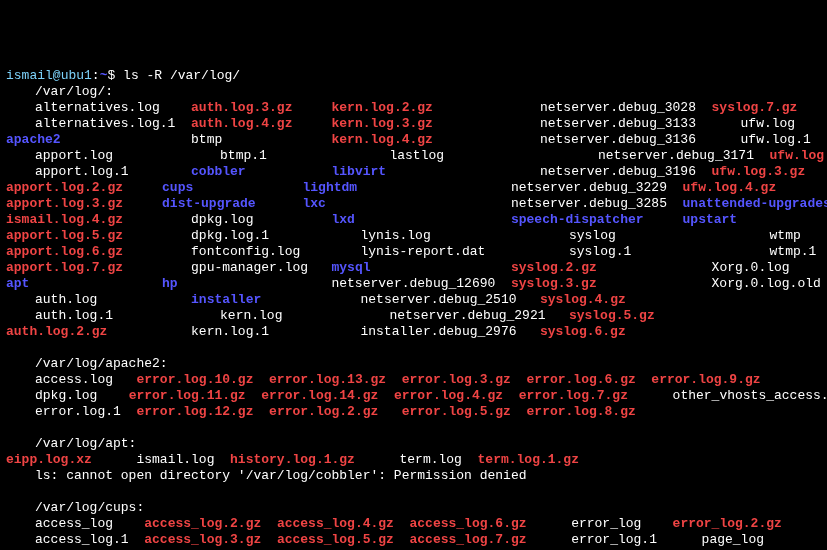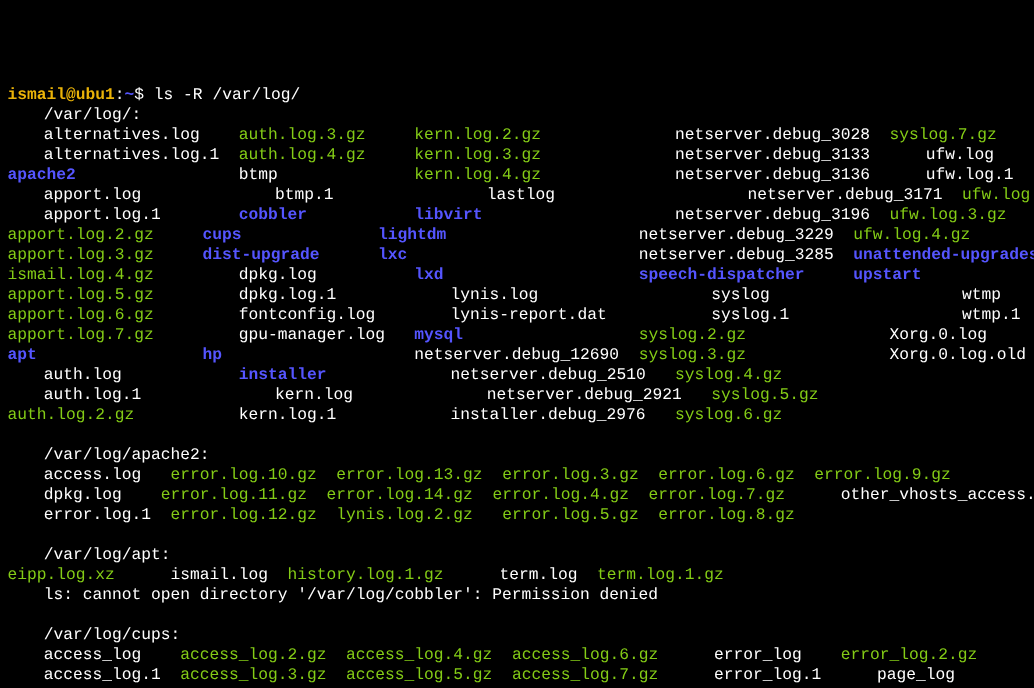--- a/index.html
+++ b/index.html
@@ -6,24 +6,24 @@
 body {
   background: #000;
   color: #fff;
   font-family: "Courier New", monospace;
   font-size: 13px;
   line-height: 16px;
   padding: 4px 6px;
   white-space: pre;
   width: 827px;
 }
-.green { color: #eab308; font-weight: bold; }
+.green { color: #7dd3fc; font-weight: normal; }
 .white { color: #fff; margin-left: 29px; }
 .blue { color: #5555ff; font-weight: bold; }
-.red { color: #84cc16; font-weight: normal; }
+.red { color: #ef4444; font-weight: bold; }
 </style>
 </head>
 <body>
 
 
 
 <div><span><span class="green"><span>ismail</span>@<span>ubu1</span></span>:<span class="blue">~</span><span>$</span> <span>ls -R /var/log/</span></span>
 <span class="white">/var/log/:</span>
 <span><span class="white">alternatives.log</span>    <span class="red">auth.log.3.gz</span>     <span class="red">kern.log.2.gz</span>          <span class="white">netserver.debug_3028</span>  <span class="red">syslog.7.gz</span></span>
 <span><span class="white">alternatives.log.1</span>  <span class="red">auth.log.4.gz</span>     <span class="red">kern.log.3.gz</span>          <span class="white">netserver.debug_3133</span>  <span class="white">ufw.log</span></span>
@@ -37,21 +37,21 @@
 <span><span class="red">apport.log.6.gz</span>     <span class="white">fontconfig.log</span>    <span class="white">lynis-report.dat</span>       <span class="white">syslog.1</span>              <span class="white">wtmp.1</span></span>
 <span><span class="red">apport.log.7.gz</span>     <span class="white">gpu-manager.log</span>   <span class="blue">mysql</span>                  <span class="red">syslog.2.gz</span>           <span class="white">Xorg.0.log</span></span>
 <span><span class="blue">apt</span>                 <span class="blue">hp</span>                <span class="white">netserver.debug_12690</span>  <span class="red">syslog.3.gz</span>           <span class="white">Xorg.0.log.old</span></span>
 <span><span class="white">auth.log</span>            <span class="blue">installer</span>         <span class="white">netserver.debug_2510</span>   <span class="red">syslog.4.gz</span></span>
 <span><span class="white">auth.log.1</span>          <span class="white">kern.log</span>          <span class="white">netserver.debug_2921</span>   <span class="red">syslog.5.gz</span></span>
 <span><span class="red">auth.log.2.gz</span>       <span class="white">kern.log.1</span>        <span class="white">installer.debug_2976</span>   <span class="red">syslog.6.gz</span></span>
 
 <span class="white">/var/log/apache2:</span>
 <span><span class="white">access.log</span>   <span class="red">error.log.10.gz</span>  <span class="red">error.log.13.gz</span>  <span class="red">error.log.3.gz</span>  <span class="red">error.log.6.gz</span>  <span class="red">error.log.9.gz</span></span>
 <span><span class="white">dpkg.log</span>    <span class="red">error.log.11.gz</span>  <span class="red">error.log.14.gz</span>  <span class="red">error.log.4.gz</span>  <span class="red">error.log.7.gz</span>  <span class="white">other_vhosts_access.log</span></span>
-<span><span class="white">error.log.1</span>  <span class="red">error.log.12.gz</span>  <span class="red">lynis.log.2.gz</span>   <span class="red">error.log.5.gz</span>  <span class="red">error.log.8.gz</span></span>
+<span><span class="white">error.log.1</span>  <span class="red">error.log.12.gz</span>  <span class="red">error.log.2.gz</span>   <span class="red">error.log.5.gz</span>  <span class="red">error.log.8.gz</span></span>
 
 <span class="white">/var/log/apt:</span>
 <span><span class="red">eipp.log.xz</span>  <span class="white">ismail.log</span>  <span class="red">history.log.1.gz</span>  <span class="white">term.log</span>  <span class="red">term.log.1.gz</span></span>
 <span class="white">ls: cannot open directory '/var/log/cobbler': Permission denied</span>
 
 <span class="white">/var/log/cups:</span>
 <span><span class="white">access_log</span>    <span class="red">access_log.2.gz</span>  <span class="red">access_log.4.gz</span>  <span class="red">access_log.6.gz</span>  <span class="white">error_log</span>    <span class="red">error_log.2.gz</span></span>
 <span><span class="white">access_log.1</span>  <span class="red">access_log.3.gz</span>  <span class="red">access_log.5.gz</span>  <span class="red">access_log.7.gz</span>  <span class="white">error_log.1</span>  <span class="white">page_log</span></span>
 
 

